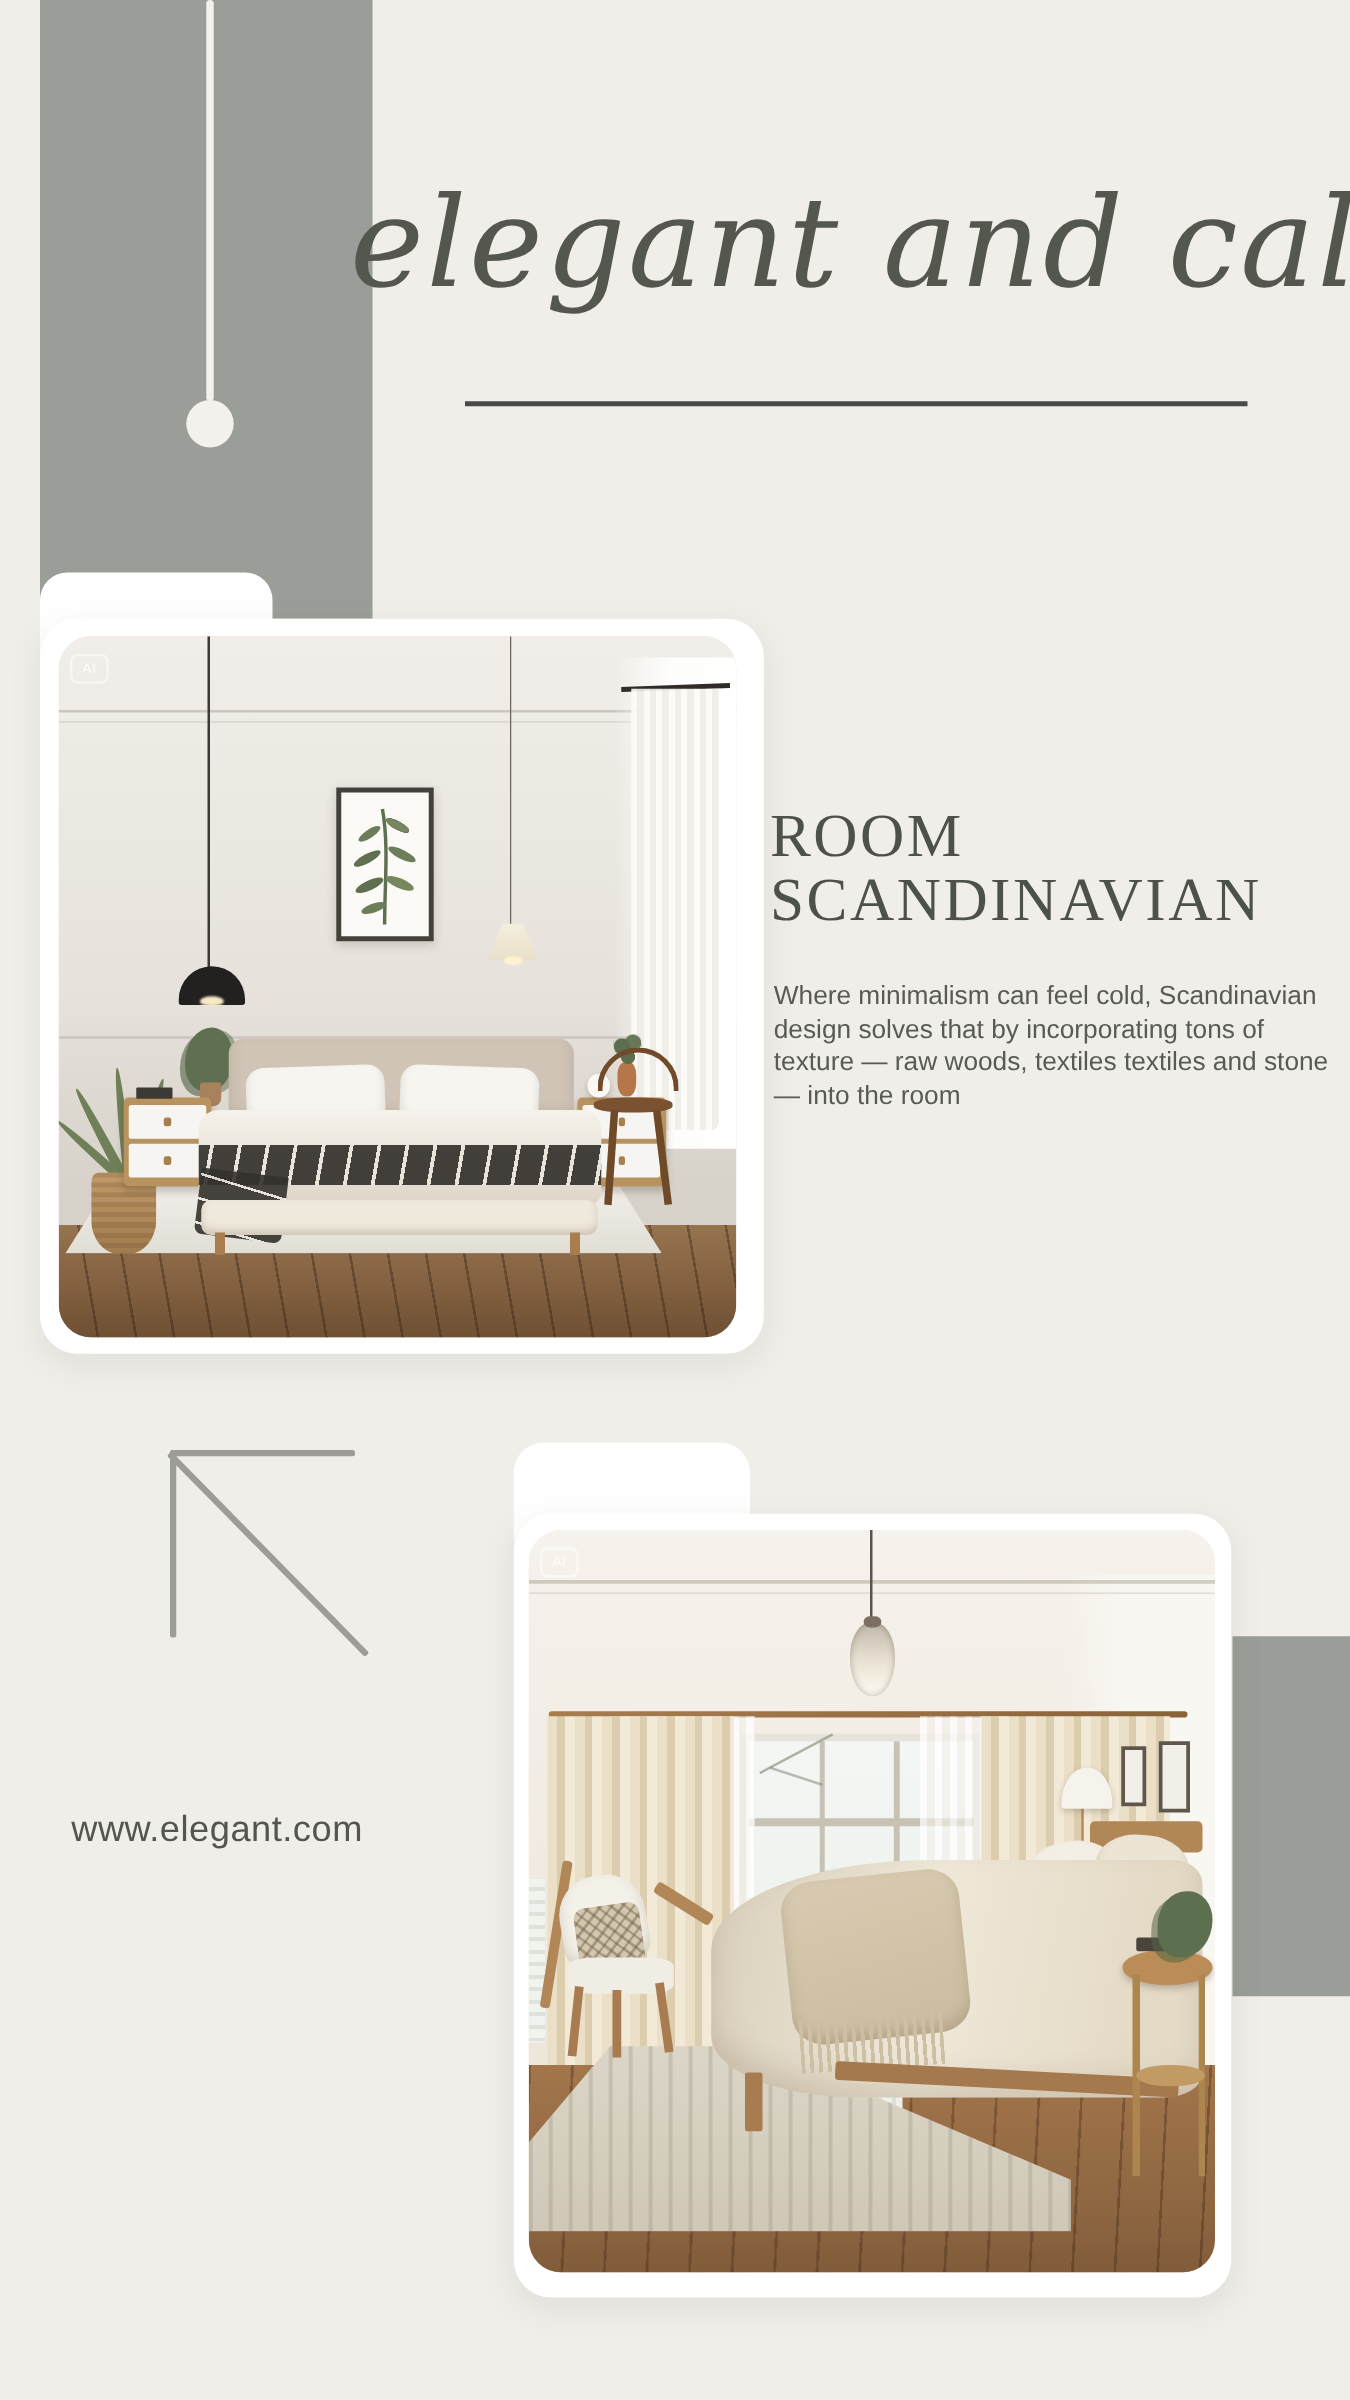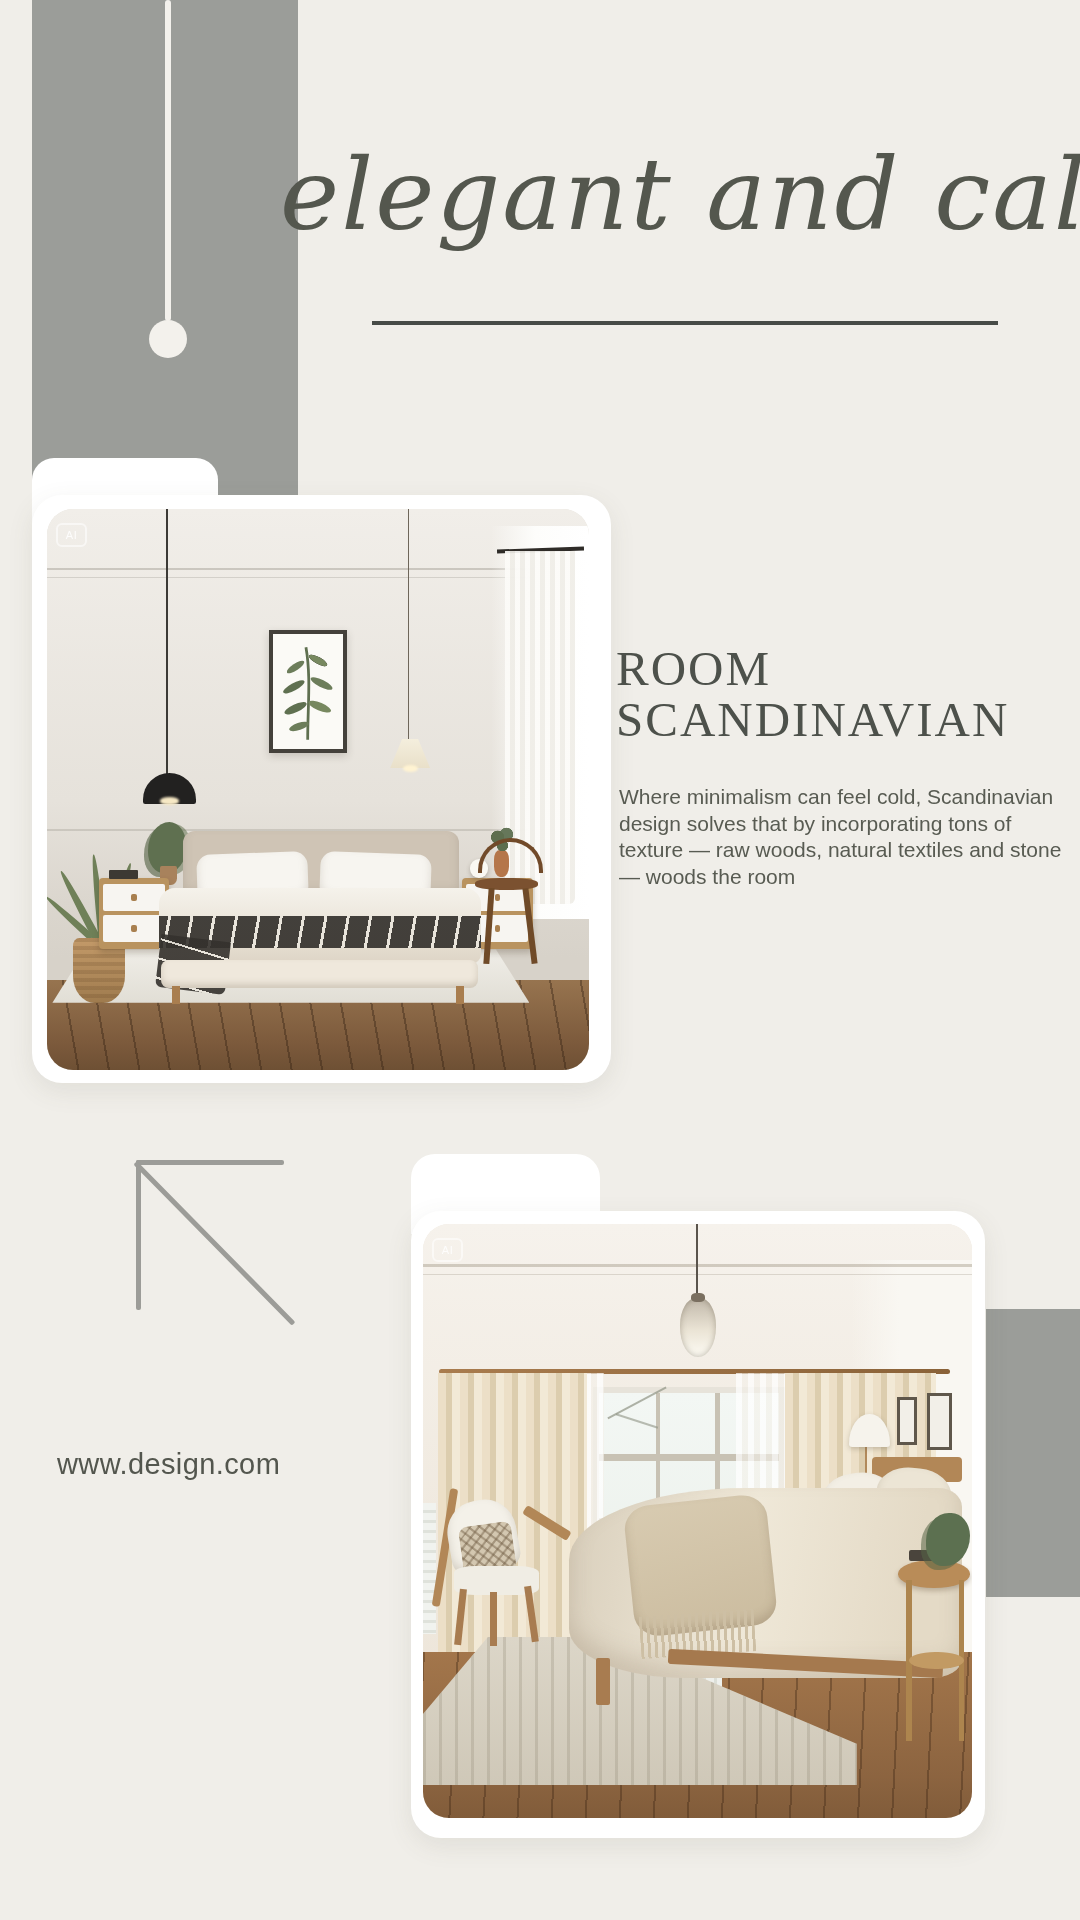--- a/index.html
+++ b/index.html
@@ -281,28 +281,28 @@
     <div class="ab p1-chair-seat"></div>
     <div class="ab p1-chair-legF"></div>
     <div class="ab p1-chair-legB"></div>
     <div class="ab ai-badge">AI</div>
   </div>
 
   <div class="ab heading">
     <div>ROOM</div>
     <div>SCANDINAVIAN</div>
   </div>
-  <div class="ab paragraph">Where minimalism can feel cold, Scandinavian design solves that by incorporating tons of texture — raw woods, natural textiles and stone — woods the room</div>
+  <div class="ab paragraph">Where minimalism can feel cold, Scandinavian design solves that by incorporating tons of texture — raw woods, textiles textiles and stone — into the room</div>
 
   <div class="ab arrow-h"></div>
   <div class="ab arrow-v"></div>
   <div class="ab arrow-d"></div>
 
   <div class="ab contact">
-    <div>www.design.com</div>
+    <div>www.elegant.com</div>
   </div>
 
   <div class="ab tab2"></div>
   <div class="ab card2"></div>
   <div class="ab photo photo2">
     <div class="ab p2-wall"></div>
     <div class="ab p2-wallR"></div>
     <div class="ab p2-moldA"></div>
     <div class="ab p2-moldB"></div>
     <div class="ab p2-window"></div>

